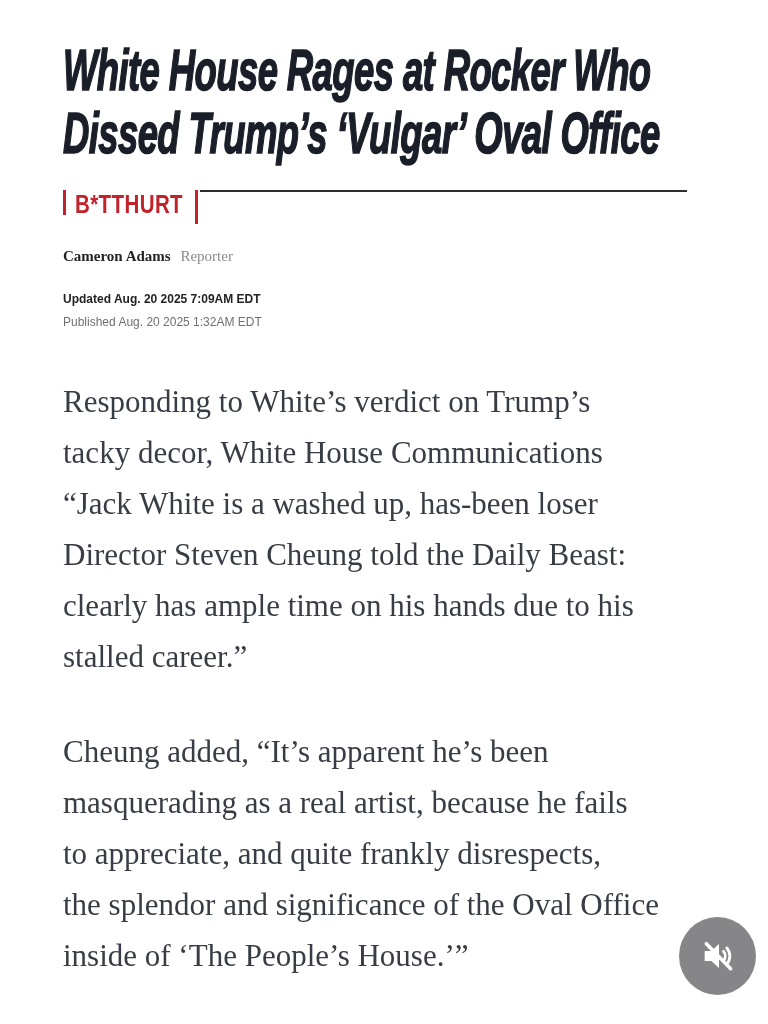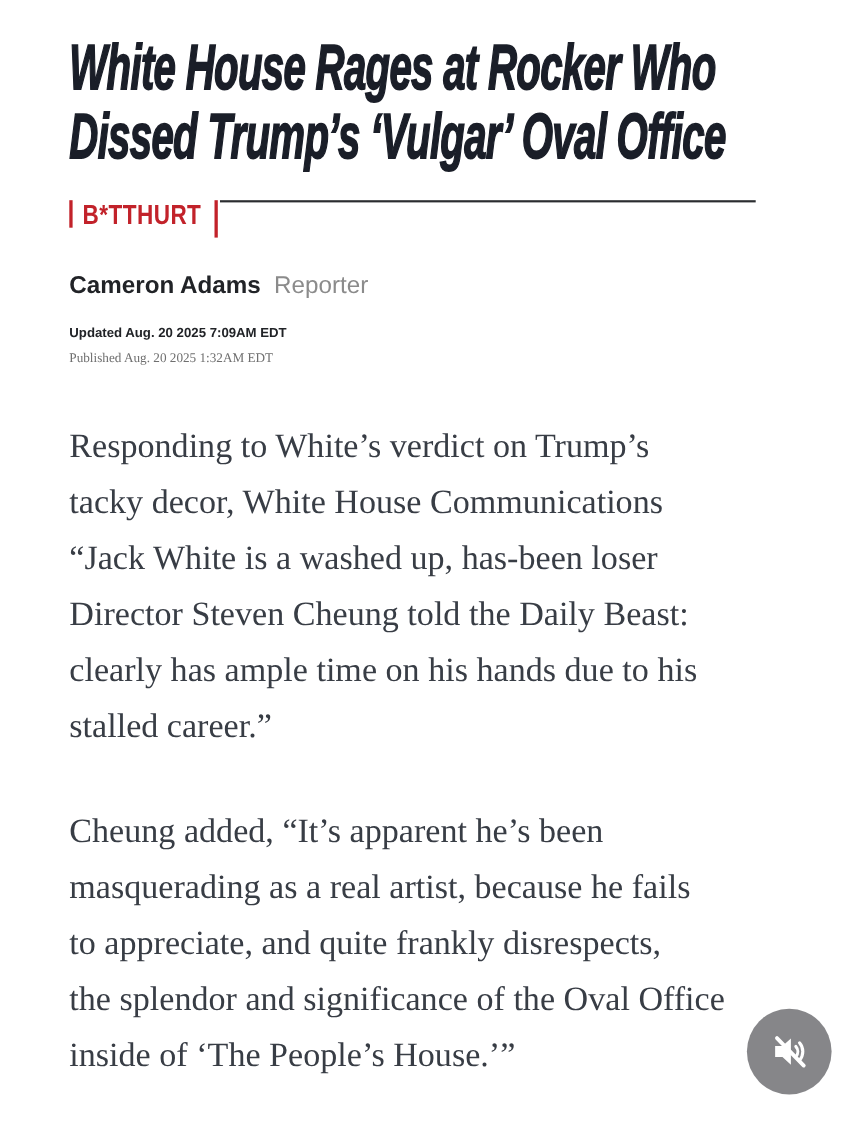--- a/index.html
+++ b/index.html
@@ -4,21 +4,21 @@
 <style>
   * { margin: 0; padding: 0; box-sizing: border-box; }
   html, body {
     width: 768px; height: 1024px;
     background: #ffffff;
     overflow: hidden;
     font-family: "Liberation Sans", sans-serif;
   }
   .article {
     position: relative;
-    padding: 22px 50px 0 63px;
+    padding: 30px 50px 0 63px;
     width: 768px; height: 1024px;
   }
   
   .headline { margin-top: 8px; }
   .hl-line {
     display: block;
     font-family: "Liberation Sans", sans-serif;
     font-weight: 900;
     font-style: italic;
     font-size: 58px;
@@ -60,30 +60,31 @@
     margin-right: 2px;
     flex: none;
   }
   .tag-rule {
     flex: 1;
     height: 2px;
     background: #2b2d30;
   }
   
   .byline {
-    margin-top: 29px;
-    font-size: 22px;
+    margin-top: 18px;
+    font-size: 15px;
     line-height: 24px;
+    font-family: Liberation Serif, serif;
   }
   .author { font-weight: bold; color: #212327; }
   .role { color: #8b8b8b; margin-left: 6px; }
   
   .dates { margin-top: 20px; font-size: 12px; line-height: 23px; }
   .updated { font-weight: bold; color: #212327; }
-  .published { color: #6f6f6f; font-family: Liberation Serif, serif; }
+  .published { color: #6f6f6f; }
   
   .body-text {
     margin-top: 42px;
     font-family: "Liberation Serif", serif;
     font-size: 31px;
     color: #383d45;
   }
   .body-text p { margin-bottom: 44px; }
   .body-line {
     display: block;

